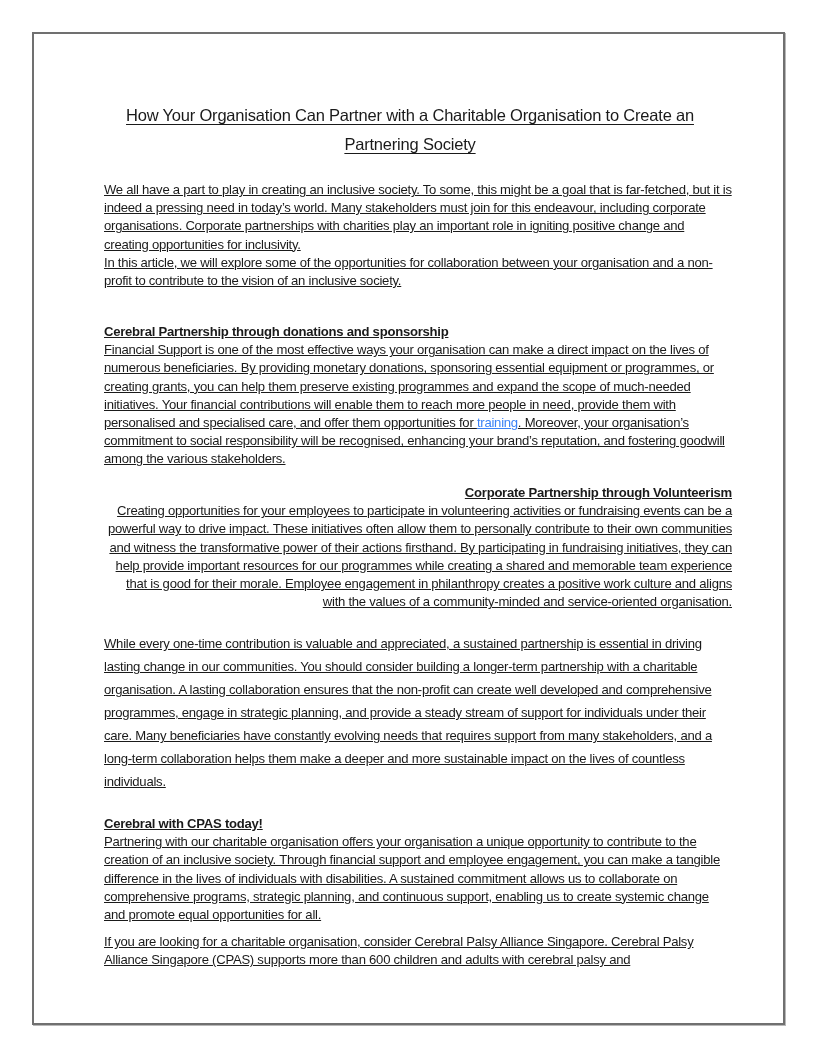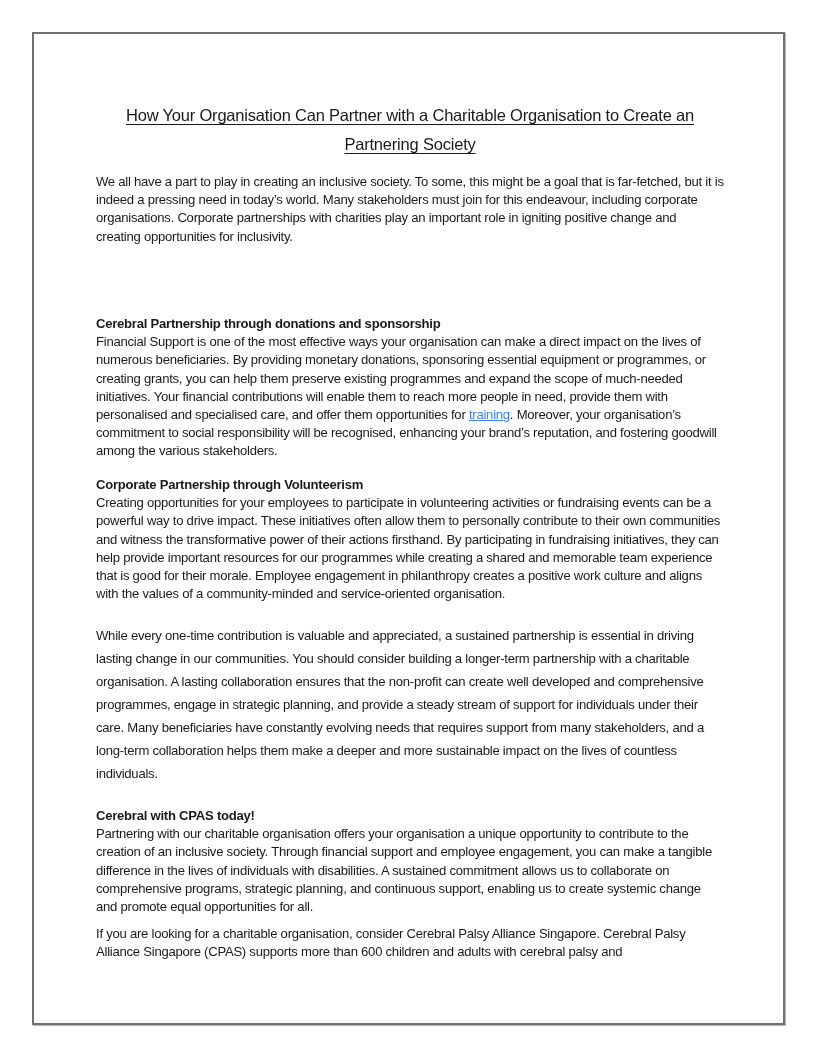--- a/index.html
+++ b/index.html
@@ -45,52 +45,54 @@
     }
     .title-line1 { top: 105px; }
     .title-line2 { top: 134px; }
     .block {
       position: absolute;
       left: 0;
       width: 628px;
       font-size: 13.1px;
       line-height: 18.2px;
       letter-spacing: -0.25px;
-      margin: 0;
+      margin: 8px;
+      text-decoration: underline;
     }
     .block p {
       margin: 0;
     }
     .heading {
       font-weight: bold;
     }
     .link {
       color: #3b82f6;
       text-decoration: underline;
       cursor: pointer;
     }
     .block-intro { top: 173px; }
     .block-donations { top: 315px; }
-    .block-volunteer { top: 476px; }
+    .block-volunteer { top: 476px; text-align: right; }
     .block-sustained { top: 624px; line-height: 23px; }
     .block-cpas { top: 807px; }
     .block-consider { top: 925px; }
   </style>
 </head>
 <body>
 
 <div class="page-border"></div>
 
 <div class="content">
 
   <h1 class="title title-line1">How Your Organisation Can Partner with a Charitable Organisation to Create an</h1>
   <h1 class="title title-line2">Partnering Society</h1>
 
   <div class="block block-intro">
     <p>We all have a part to play in creating an inclusive society. To some, this might be a goal that is far-fetched, but it is indeed a pressing need in today’s world. Many stakeholders must join for this endeavour, including corporate organisations. Corporate partnerships with charities play an important role in igniting positive change and creating opportunities for inclusivity.</p>
+    <p>In this article, we will explore some of the opportunities for collaboration between your organisation and a non-profit to contribute to the vision of an inclusive society.</p>
   </div>
 
   <div class="block block-donations">
     <p class="heading">Cerebral Partnership through donations and sponsorship</p>
     <p><span>Financial Support is one of the most effective ways your organisation can make a direct impact on the lives of numerous beneficiaries. By providing monetary donations, sponsoring essential equipment or programmes, or creating grants, you can help them preserve existing programmes and expand the scope of much-needed initiatives. Your financial contributions will enable them to reach more people in need, provide them with personalised and specialised care, and offer them opportunities for </span><a class="link">training</a><span>. Moreover, your organisation’s commitment to social responsibility will be recognised, enhancing your brand’s reputation, and fostering goodwill among the various stakeholders.</span></p>
   </div>
 
   <div class="block block-volunteer">
     <p class="heading">Corporate Partnership through Volunteerism</p>
     <p>Creating opportunities for your employees to participate in volunteering activities or fundraising events can be a powerful way to drive impact. These initiatives often allow them to personally contribute to their own communities and witness the transformative power of their actions firsthand. By participating in fundraising initiatives, they can help provide important resources for our programmes while creating a shared and memorable team experience that is good for their morale. Employee engagement in philanthropy creates a positive work culture and aligns with the values of a community-minded and service-oriented organisation.</p>

